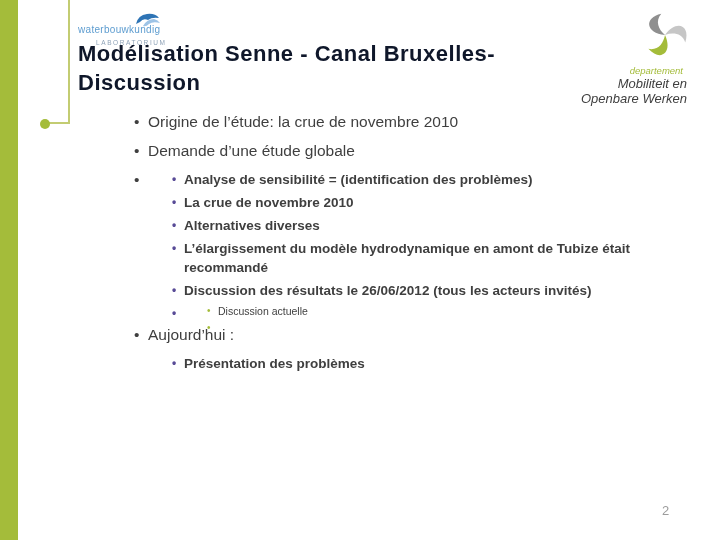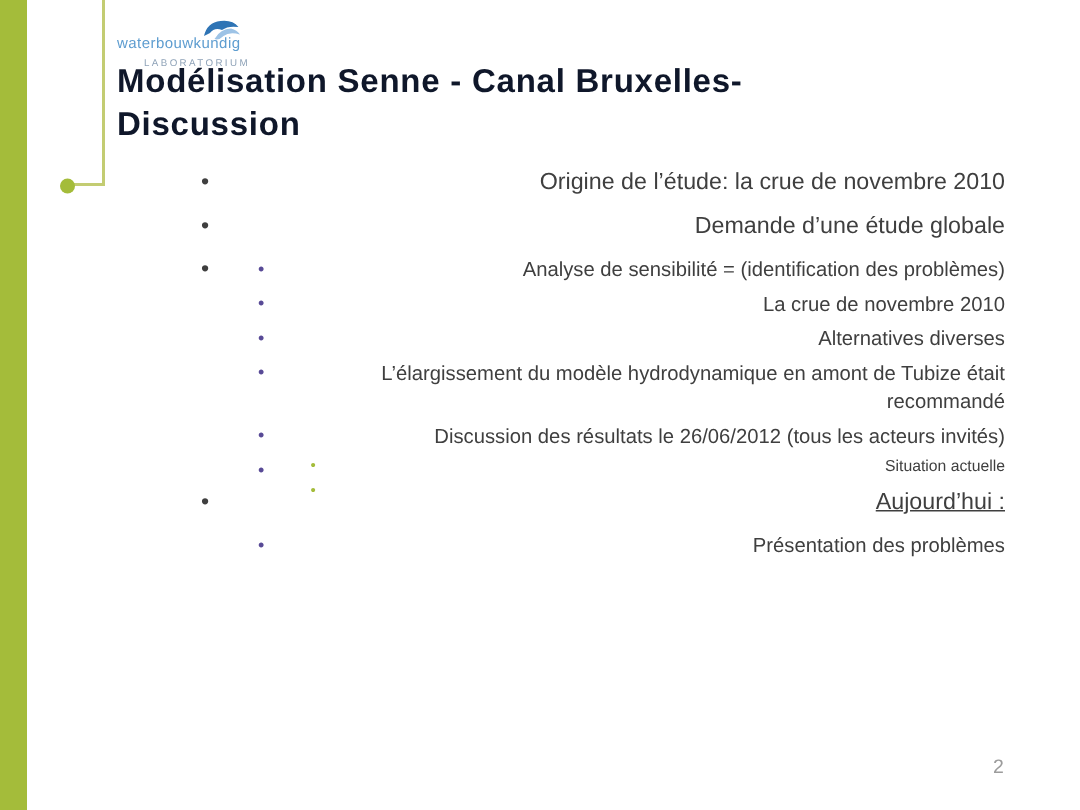--- a/index.html
+++ b/index.html
@@ -31,30 +31,30 @@
   }
 
   
   .logo-right{position:absolute;top:10px;right:33px;width:150px;text-align:right;}
   .logo-right .pinwheel{display:block;margin:0 -6px 1px auto;}
   .logo-right .dep{font-size:9.5px;font-style:italic;color:#a4bc3a;padding-right:4px;line-height:11px;}
   .logo-right .mow{font-size:13px;font-style:italic;color:#3f3f3f;line-height:15px;white-space:nowrap;}
 
   
   .content{position:absolute;left:130px;top:112px;width:540px;color:#3f3f3f;}
-  .item{position:relative;text-align:right;}
+  .item{position:relative;}
   .bullet{position:absolute;top:0;}
   .bullet::before{content:"\2022";}
   .lvl1{font-size:15.5px;line-height:20px;margin-bottom:9px;padding-left:18px;}
   .lvl1 .bullet{left:4px;color:#3f3f3f;}
-  .lvl2{font-size:13.5px;line-height:19px;margin-bottom:4px;padding-left:54px;}
+  .lvl2{font-size:13.5px;line-height:19px;margin-bottom:4px;padding-left:54px;font-weight:bold;}
   .lvl2 .bullet{left:42px;color:#584a96;font-size:12px;line-height:19px;}
   .lvl3{font-size:10.5px;line-height:14px;margin-bottom:3px;padding-left:88px;}
   .lvl3 .bullet{left:77px;color:#a4bc3a;font-size:10px;line-height:14px;}
-  .lvl3 + .lvl1{margin-top:7px;text-decoration:underline;}
+  .lvl3 + .lvl1{margin-top:7px;}
 
   
   .page-num{position:absolute;left:662px;top:503px;font-size:13px;color:#9c9c9c;}
 </style>
 </head>
 <body>
 
 <div class="slide">
 
   <div class="green-bar"></div>
@@ -71,32 +71,44 @@
     </span>
     <span class="l1">waterbouwkundig</span>
     <span class="l2">LABORATORIUM</span>
   </div>
 
   <div class="title">
     <div>Modélisation Senne - Canal Bruxelles-</div>
     <div>Discussion</div>
   </div>
 
+  <div class="logo-right">
+    <span class="pinwheel">
+      <svg width="56" height="50" viewBox="0 0 58 54">
+        <path d="M29 27 C 8 25, 6 8, 25 4 C 18 12, 22 21, 29 27 Z" fill="#8f8f8f"></path>
+        <path d="M29 27 C 8 25, 6 8, 25 4 C 18 12, 22 21, 29 27 Z" fill="#c6c6c6" transform="rotate(120 29 27)"></path>
+        <path d="M29 27 C 8 25, 6 8, 25 4 C 18 12, 22 21, 29 27 Z" fill="#a4bc3a" transform="rotate(240 29 27)"></path>
+      </svg>
+    </span>
+    <div class="dep">departement</div>
+    <div class="mow">Mobiliteit en</div>
+    <div class="mow">Openbare Werken</div>
+  </div>
 
   <div class="content">
     <div class="item lvl1"><span class="bullet"></span><span>Origine de l’étude: la crue de novembre 2010</span></div>
     <div class="item lvl1"><span class="bullet"></span><span>Demande d’une étude globale</span></div>
     <div class="item lvl1"><span class="bullet"></span></div>
     <div class="item lvl2"><span class="bullet"></span><span>Analyse de sensibilité = (identification des problèmes)</span></div>
     <div class="item lvl2"><span class="bullet"></span><span>La crue de novembre 2010</span></div>
     <div class="item lvl2"><span class="bullet"></span><span>Alternatives diverses</span></div>
     <div class="item lvl2"><span class="bullet"></span><span>L’élargissement du modèle hydrodynamique en amont de Tubize était recommandé</span></div>
     <div class="item lvl2"><span class="bullet"></span><span>Discussion des résultats le 26/06/2012 (tous les acteurs invités)</span></div>
     <div class="item lvl2"><span class="bullet"></span></div>
-    <div class="item lvl3"><span class="bullet"></span><span>Situation actuelle</span></div>
+    <div class="item lvl3"><span class="bullet"></span><span>Discussion actuelle</span></div>
     <div class="item lvl3"><span class="bullet"></span></div>
     <div class="item lvl1"><span class="bullet"></span><span>Aujourd’hui :</span></div>
     <div class="item lvl2"><span class="bullet"></span><span>Présentation des problèmes</span></div>
   </div>
 
   <div class="page-num">2</div>
 
 </div>
 
 </body></html>

